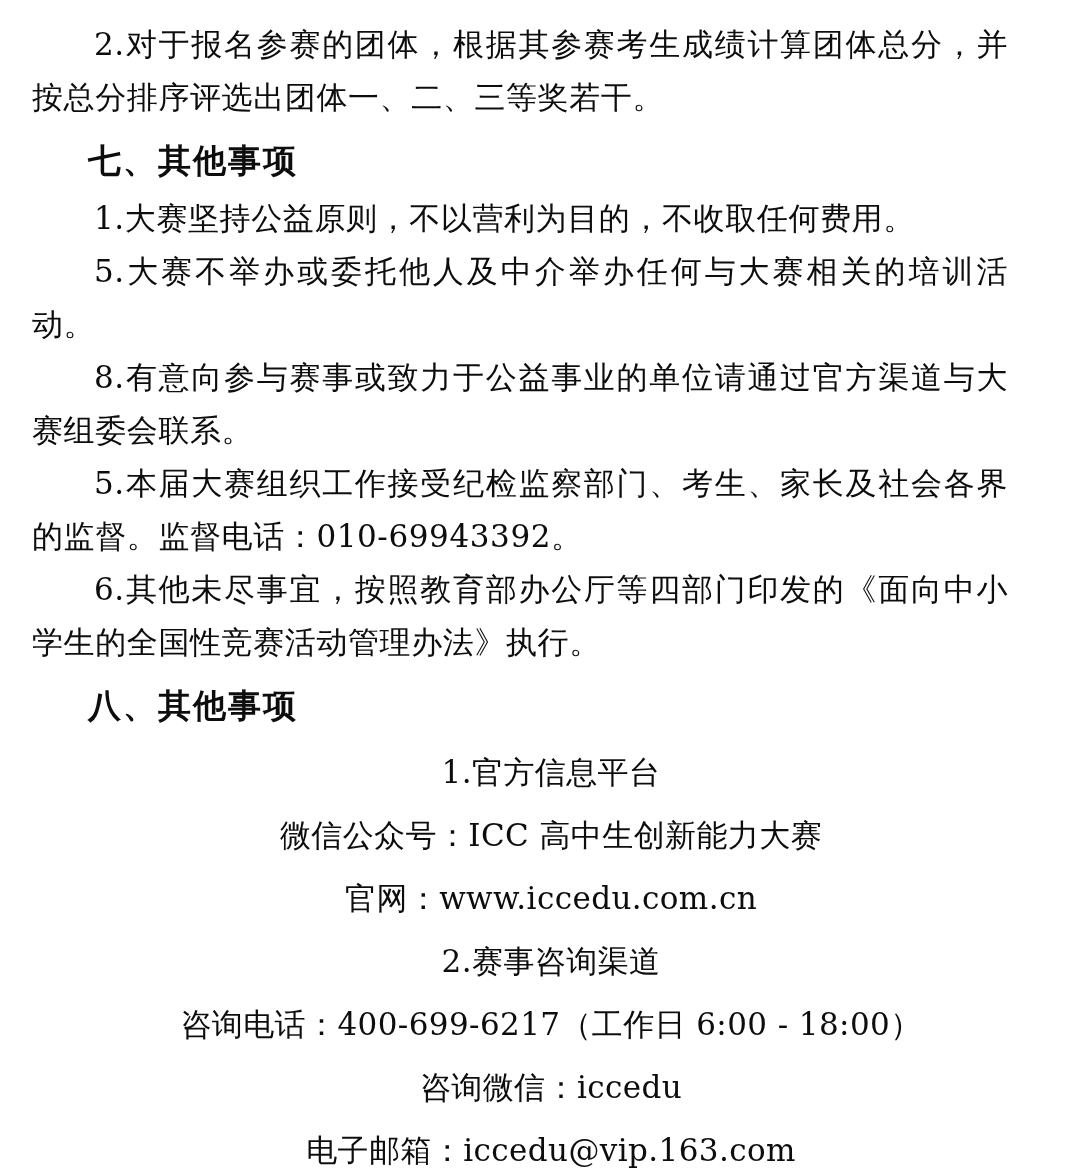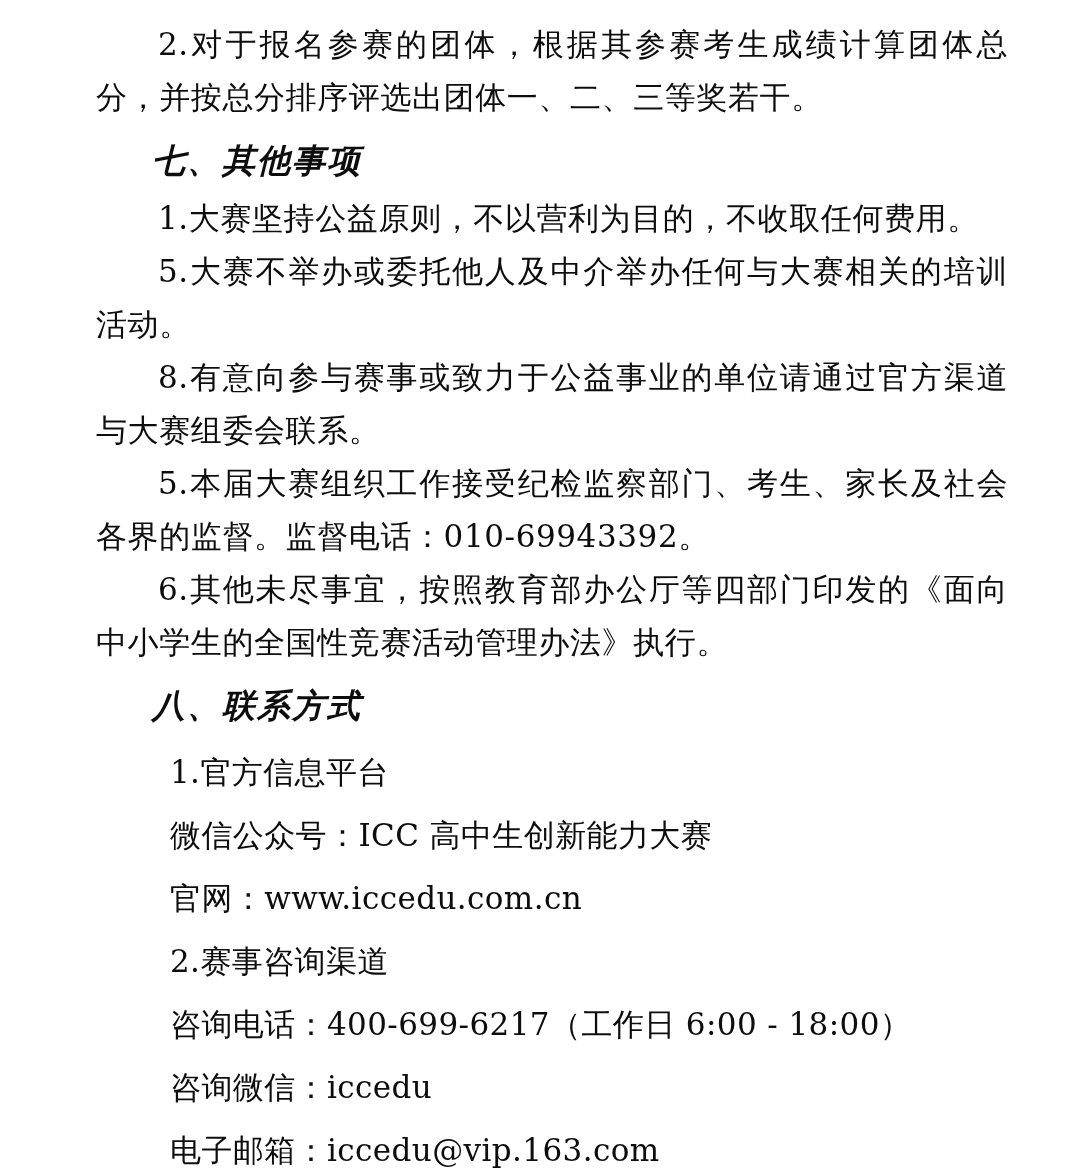--- a/index.html
+++ b/index.html
@@ -11,65 +11,65 @@
     width: 1080px;
     height: 1168px;
     font-family: "DejaVu Serif", "Liberation Serif", serif;
     color: #0d0d0d;
     overflow: hidden;
   }
   .page {
     width: 1080px;
     height: 1168px;
     box-sizing: border-box;
-    padding: 18px 72px 0 96px;
+    padding: 18px 72px 0 32px;
   }
   .para {
     font-size: 31px;
     line-height: 53px;
     text-align: justify;
     text-justify: inter-ideograph;
     letter-spacing: 0.6px;
     margin: 0;
     text-indent: 62px;
   }
   .heading {
     font-size: 33px;
     line-height: 58px;
     font-weight: bold;
     margin: 8px 0 2px 0;
     text-indent: 56px;
     letter-spacing: 2px;
     font-family: "DejaVu Sans", "Liberation Sans", sans-serif;
-    font-style: italic;
   }
   .contact-line {
     font-size: 31px;
     line-height: 51px;
     margin: 12px;
     text-indent: 62px;
     letter-spacing: 0.4px;
+    text-align: center;
   }
 </style>
 </head>
 <body>
 
 <div class="page">
 
   <p class="para">2.对于报名参赛的团体，根据其参赛考生成绩计算团体总分，并按总分排序评选出团体一、二、三等奖若干。</p>
 
   <h2 class="heading">七、其他事项</h2>
 
   <p class="para">1.大赛坚持公益原则，不以营利为目的，不收取任何费用。</p>
   <p class="para">5.大赛不举办或委托他人及中介举办任何与大赛相关的培训活动。</p>
   <p class="para">8.有意向参与赛事或致力于公益事业的单位请通过官方渠道与大赛组委会联系。</p>
   <p class="para">5.本届大赛组织工作接受纪检监察部门、考生、家长及社会各界的监督。监督电话：010-69943392。</p>
   <p class="para">6.其他未尽事宜，按照教育部办公厅等四部门印发的《面向中小学生的全国性竞赛活动管理办法》执行。</p>
 
-  <h2 class="heading">八、联系方式</h2>
+  <h2 class="heading">八、其他事项</h2>
 
   <p class="contact-line">1.官方信息平台</p>
   <p class="contact-line">微信公众号：ICC 高中生创新能力大赛</p>
   <p class="contact-line">官网：www.iccedu.com.cn</p>
 
   <p class="contact-line">2.赛事咨询渠道</p>
   <p class="contact-line">咨询电话：400-699-6217（工作日 6:00 - 18:00）</p>
   <p class="contact-line">咨询微信：iccedu</p>
   <p class="contact-line">电子邮箱：iccedu@vip.163.com</p>
 

